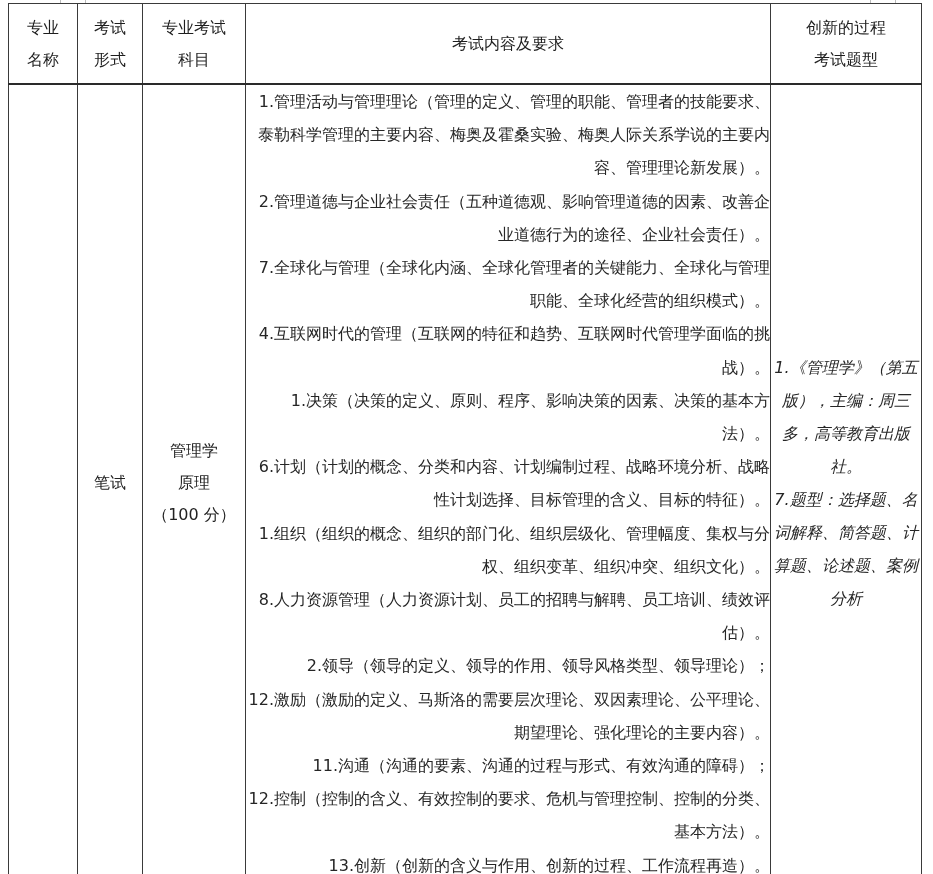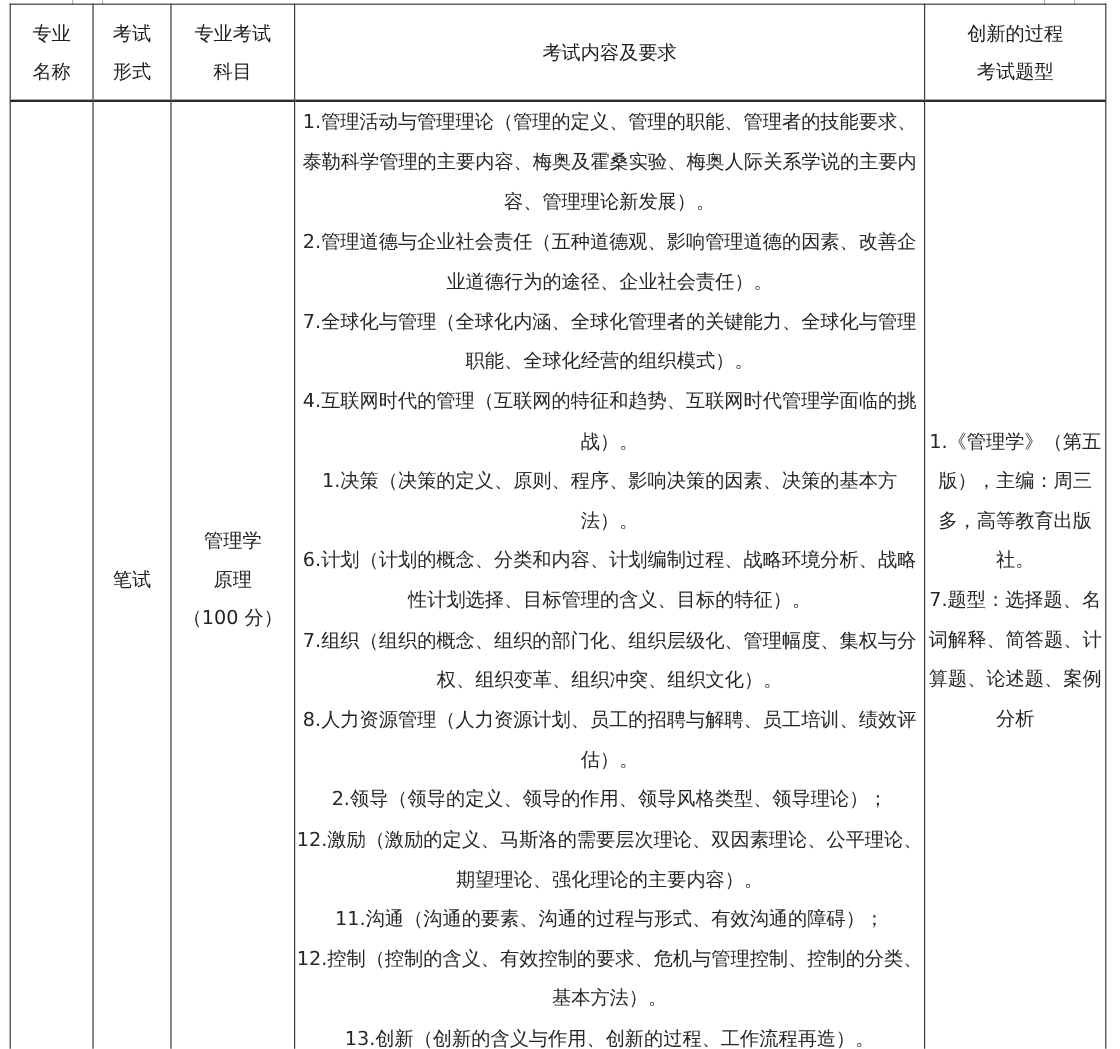--- a/index.html
+++ b/index.html
@@ -52,37 +52,37 @@
     td.content-cell {
       text-align: left;
       vertical-align: top;
       padding: 6px 8px 4px 10px;
       line-height: 33.2px;
       font-size: 16px;
       color: #262626;
       height: 774px;
       box-sizing: border-box;
     }
-    .content-item { display: block; }
+    .content-item { display: block; text-align: right; }
 
     td.subject-cell {
       line-height: 32px;
       font-size: 16px;
     }
     td.form-cell {
       font-size: 16px;
     }
     td.ref-cell {
       text-align: left;
       padding: 0 6px 0 8px;
       line-height: 33px;
       font-size: 16px;
       color: #262626;
     }
-    .ref-item { display: block; }
+    .ref-item { display: block; font-style: italic; }
     .top-frag {
       position: absolute;
       top: 0;
       height: 4px;
       border-left: 1px solid #bbbbbb;
       border-right: 1px solid #bbbbbb;
     }
   </style>
 </head>
 <body>
@@ -131,21 +131,21 @@
           <span class="hdr-line">原理</span>
           <span class="hdr-line">（100 分）</span>
         </td>
         <td class="content-cell">
           <span class="content-item">1.管理活动与管理理论（管理的定义、管理的职能、管理者的技能要求、泰勒科学管理的主要内容、梅奥及霍桑实验、梅奥人际关系学说的主要内容、管理理论新发展）。</span>
           <span class="content-item">2.管理道德与企业社会责任（五种道德观、影响管理道德的因素、改善企业道德行为的途径、企业社会责任）。</span>
           <span class="content-item">7.全球化与管理（全球化内涵、全球化管理者的关键能力、全球化与管理职能、全球化经营的组织模式）。</span>
           <span class="content-item">4.互联网时代的管理（互联网的特征和趋势、互联网时代管理学面临的挑战）。</span>
           <span class="content-item">1.决策（决策的定义、原则、程序、影响决策的因素、决策的基本方法）。</span>
           <span class="content-item">6.计划（计划的概念、分类和内容、计划编制过程、战略环境分析、战略性计划选择、目标管理的含义、目标的特征）。</span>
-          <span class="content-item">7.组织（组织的概念、组织的部门化、组织层级化、管理幅度、集权与分权、组织变革、组织冲突、组织文化）。</span>
+          <span class="content-item">1.组织（组织的概念、组织的部门化、组织层级化、管理幅度、集权与分权、组织变革、组织冲突、组织文化）。</span>
           <span class="content-item">8.人力资源管理（人力资源计划、员工的招聘与解聘、员工培训、绩效评估）。</span>
           <span class="content-item">2.领导（领导的定义、领导的作用、领导风格类型、领导理论）；</span>
           <span class="content-item">12.激励（激励的定义、马斯洛的需要层次理论、双因素理论、公平理论、期望理论、强化理论的主要内容）。</span>
           <span class="content-item">11.沟通（沟通的要素、沟通的过程与形式、有效沟通的障碍）；</span>
           <span class="content-item">12.控制（控制的含义、有效控制的要求、危机与管理控制、控制的分类、基本方法）。</span>
           <span class="content-item">13.创新（创新的含义与作用、创新的过程、工作流程再造）。</span>
         </td>
         <td class="ref-cell">
           <span class="ref-item">1.《管理学》（第五版），主编：周三多，高等教育出版社。</span>
           <span class="ref-item">7.题型：选择题、名词解释、简答题、计算题、论述题、案例分析</span>

